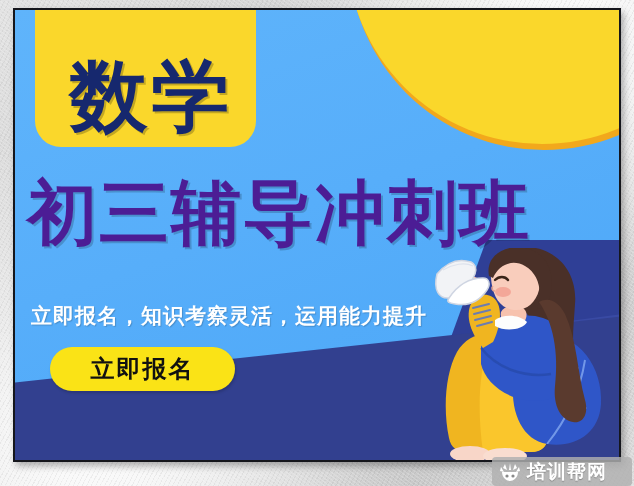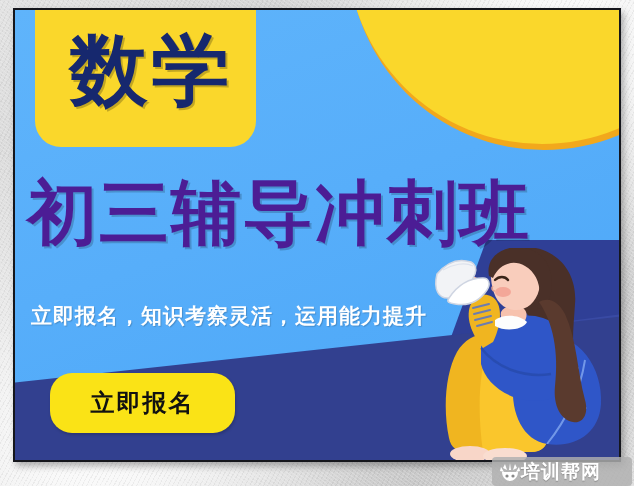--- a/index.html
+++ b/index.html
@@ -87,21 +87,21 @@
     align-items: flex-end;
     justify-content: center;
   }
   .subject-chip .subject-text {
     font-family: "DejaVu Sans", "Liberation Sans", sans-serif;
     font-weight: 700;
     font-size: 78px;
     line-height: 1;
     letter-spacing: 4px;
     color: #16286e;
-    padding-bottom: 38px;
+    padding-bottom: 12px;
     text-shadow: 2px 2px 0 rgba(0,0,0,0.22);
     margin-left: 12px;
   }
 
   
   .wedge-right {
     position: absolute;
     right: -10px;
     top: 230px;
     width: 230px;
@@ -163,29 +163,28 @@
     white-space: nowrap;
     text-shadow: 1px 1px 1px rgba(0,0,0,0.18);
   }
 
   
   .cta {
     position: absolute;
     left: 35px;
     top: 337px;
     width: 185px;
-    height: 60px;
+    height: 44px;
     background: #fae316;
     border-radius: 22px;
     display: flex;
     align-items: center;
     justify-content: center;
     cursor: pointer;
     box-shadow: 1px 2px 3px rgba(0,0,0,0.18);
-    margin-top: 26px;
   }
   .cta-label {
     font-family: "DejaVu Sans", "Liberation Sans", sans-serif;
     font-weight: 700;
     font-size: 24px;
     letter-spacing: 2px;
     color: #111111;
   }
 
   
@@ -202,20 +201,21 @@
   .watermark {
     position: absolute;
     left: 492px;
     top: 457px;
     width: 140px;
     height: 29px;
     background: rgba(176,176,176,0.82);
     border-radius: 4px;
     display: flex;
     align-items: center;
+    gap: 6px;
     padding-left: 7px;
     box-sizing: border-box;
   }
   .watermark-icon { width: 22px; height: 20px; flex: 0 0 auto; }
   .watermark-text {
     font-family: "DejaVu Sans", "Liberation Sans", sans-serif;
     font-weight: 700;
     font-size: 19px;
     letter-spacing: 1px;
     color: #ffffff;

